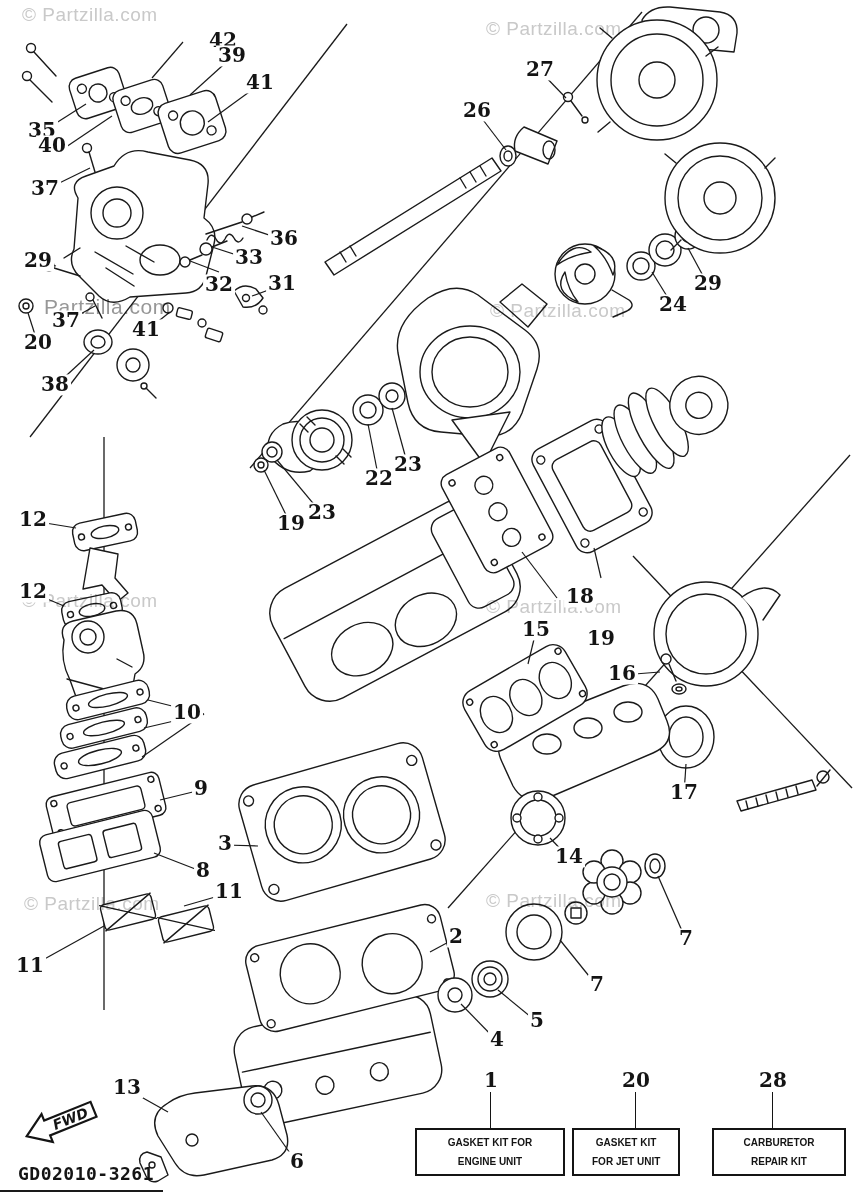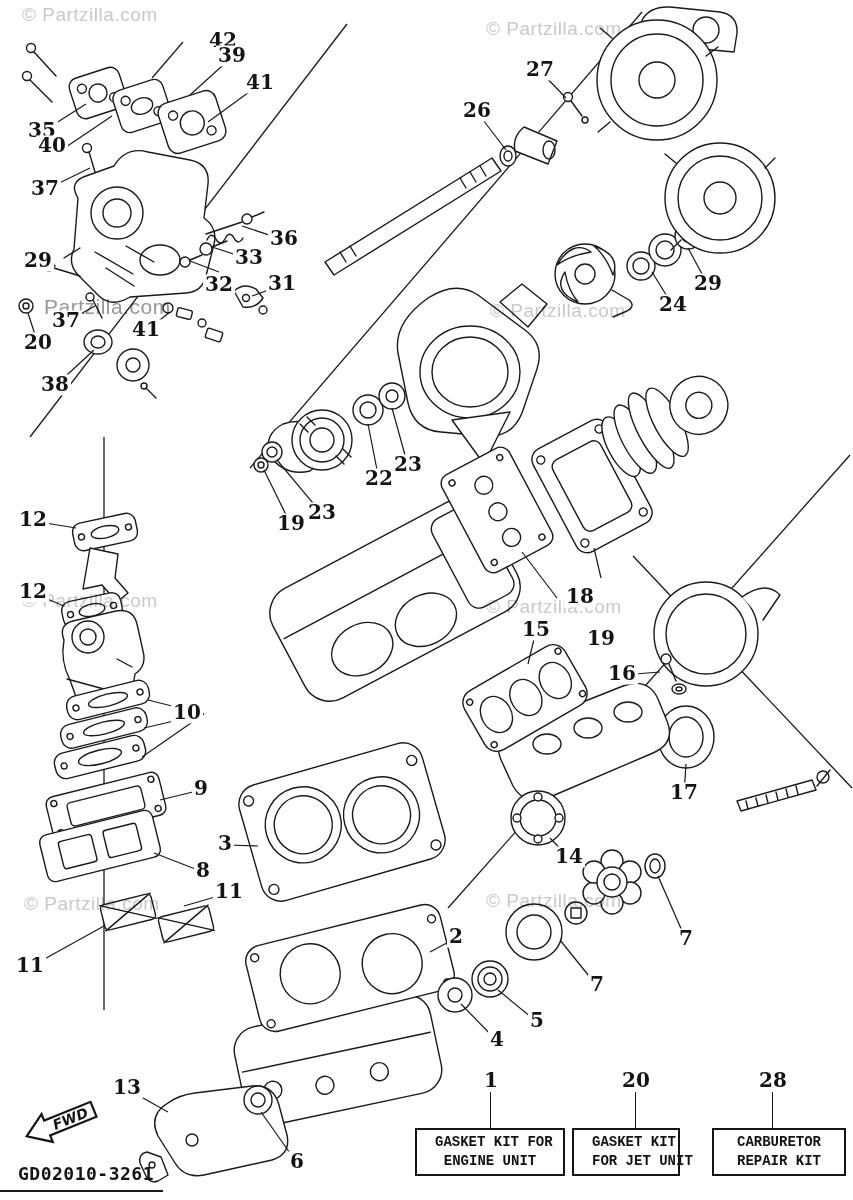--- a/index.html
+++ b/index.html
@@ -10,21 +10,21 @@
   .watermark { position:absolute; font-family:"Liberation Sans", sans-serif; font-size:19px;
                color:#c9c9c9; white-space:nowrap; letter-spacing:.5px; }
   .watermark.dark { color:#979797; font-size:21px; }
   #callouts { position:absolute; left:0; top:0; width:853px; height:1200px; }
   .callout { position:absolute; transform:translate(-50%,-55%); font-family:"DejaVu Serif", serif;
              font-weight:bold; font-size:20px; color:#141414; background:#ffffff; padding:0 2px; line-height:1.05; }
   .kit-num { position:absolute; transform:translate(-50%,-50%); font-family:"DejaVu Serif", serif;
              font-weight:bold; font-size:20px; color:#141414; }
   .kit-line { position:absolute; width:0; border-left:1.6px solid #141414; }
   .kit-box { position:absolute; border:2.2px solid #141414; background:#fff; text-align:center;
-             font-family:Liberation Mono, monospace; font-weight:bold; font-size:14px;
+             font-family:Liberation Sans, sans-serif; font-weight:bold; font-size:10px;
              line-height:19px; padding:3px 18px; color:#141414; white-space:nowrap; }
   .footer-code { position:absolute; left:18px; top:1163px; font-family:"DejaVu Sans Mono", monospace;
                  font-weight:bold; font-size:18px; letter-spacing:.5px; color:#141414; }
 </style>
 </head>
 <body>
 
 <div class="stage">
 
   <svg class="drawing" width="853" height="1200" viewBox="0 0 853 1200" xmlns="http://www.w3.org/2000/svg">

